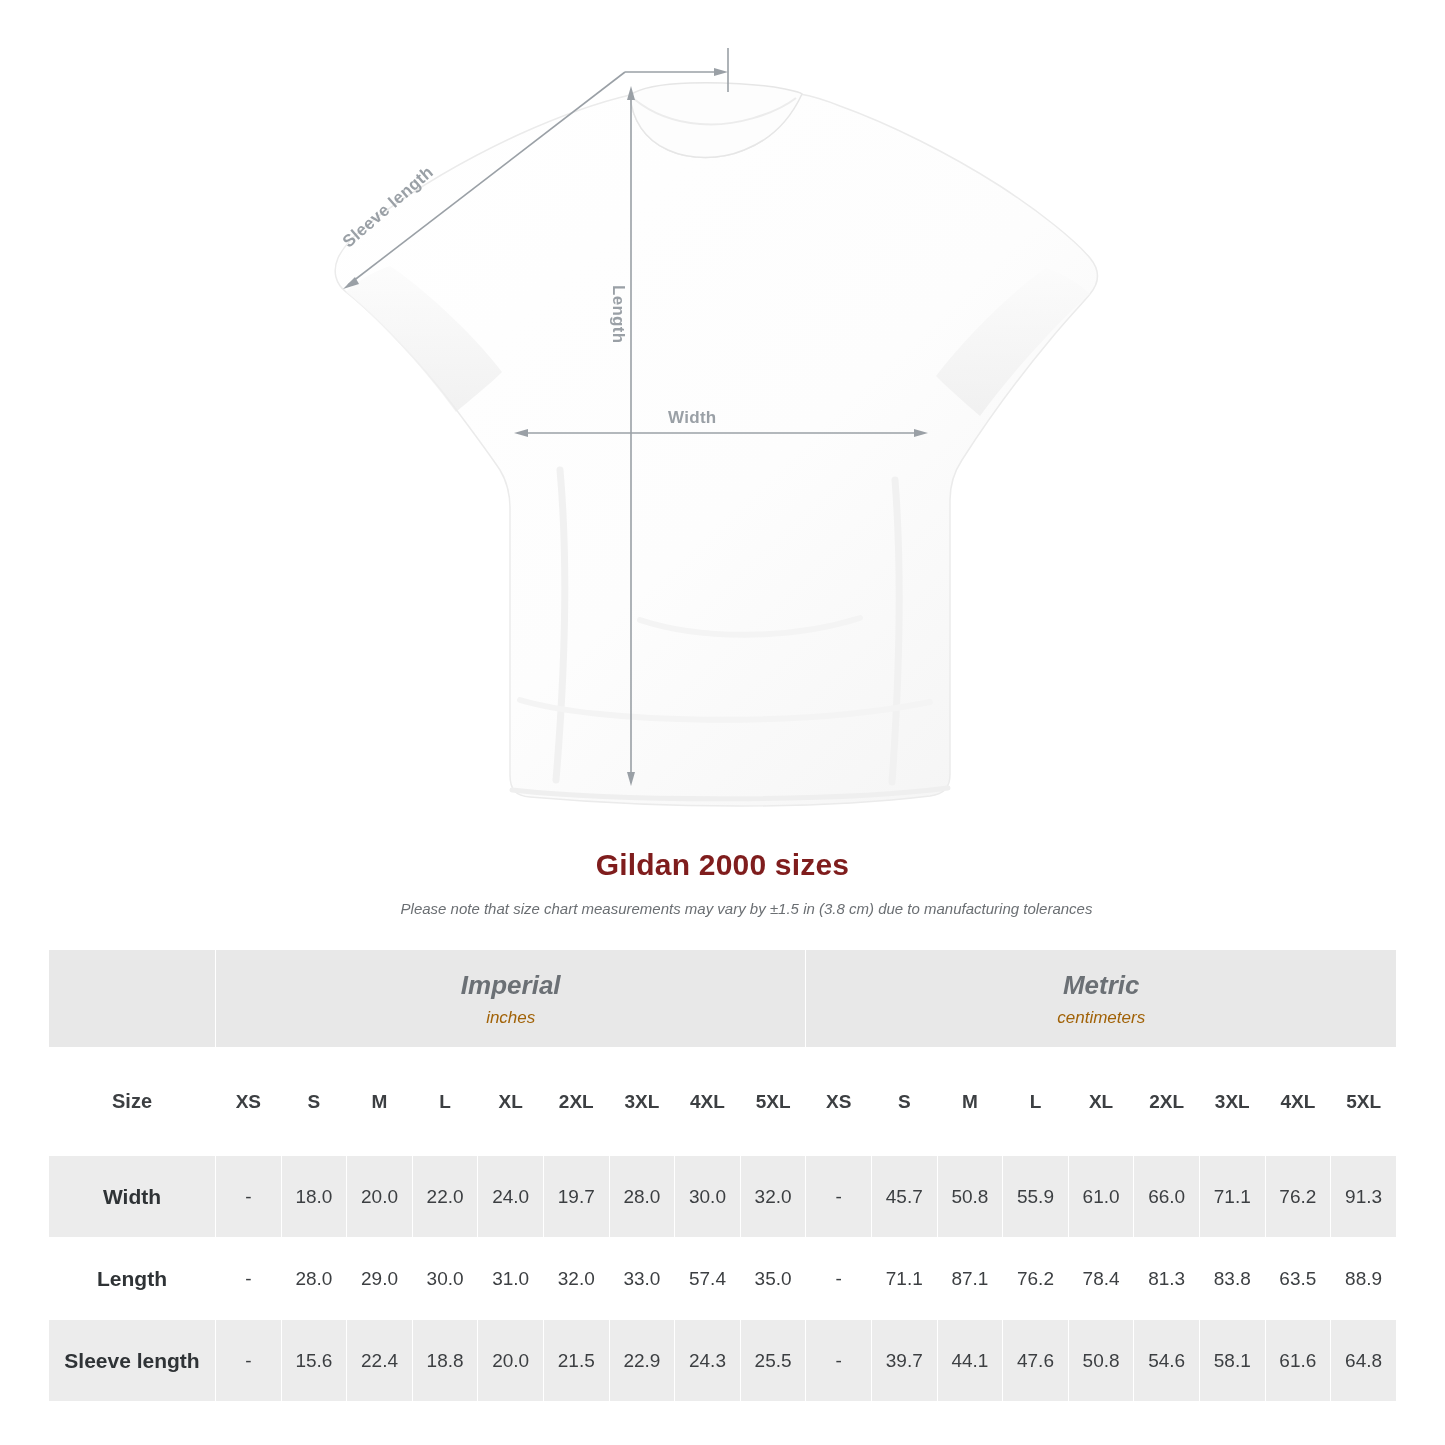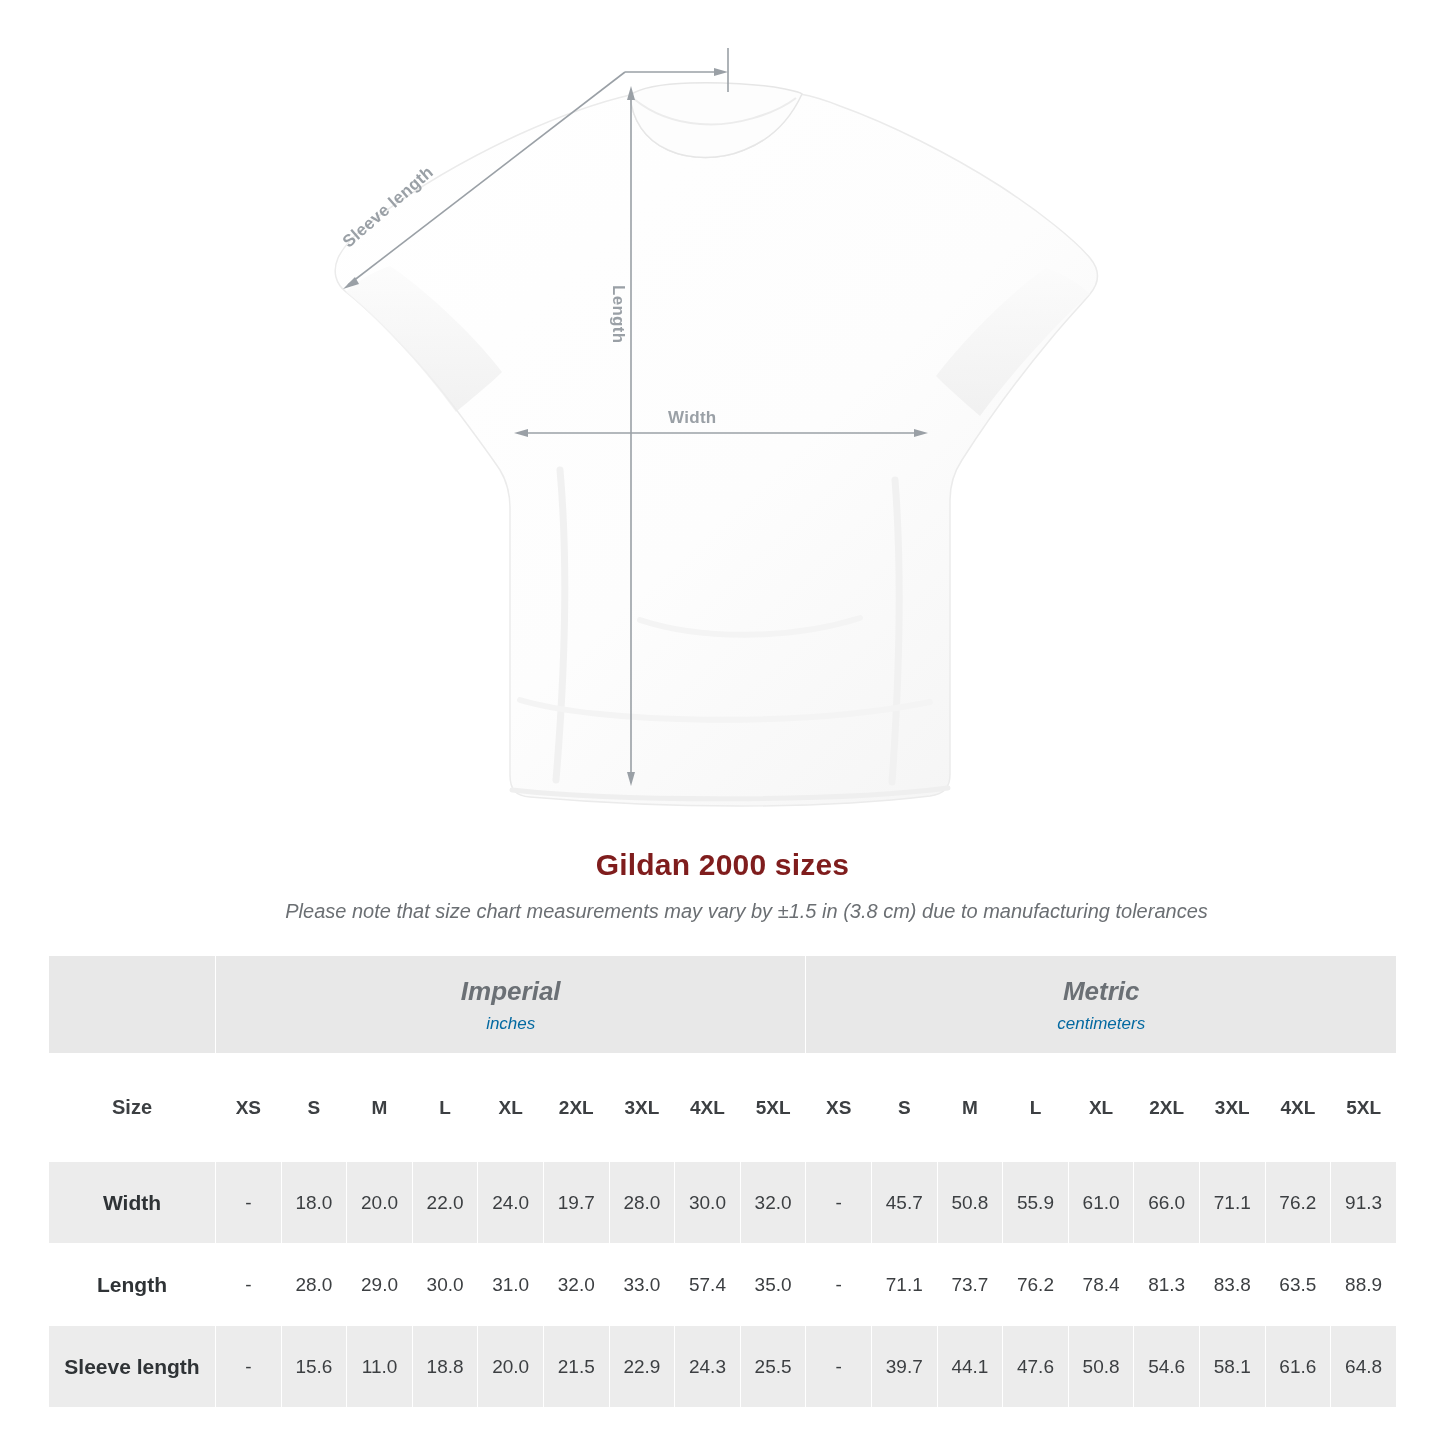--- a/index.html
+++ b/index.html
@@ -58,21 +58,21 @@
     margin-top: 18px;
   }
   .chart-title {
     font-size: 30px;
     font-weight: bold;
     color: #7f1d1d;
     margin: 0;
     letter-spacing: 0.2px;
   }
   .chart-note {
-    font-size: 20px;
+    font-size: 15px;
     font-style: italic;
     color: #6b6f73;
     margin-top: 18px;
     margin-left: 48px;
   }
 
   
   .table-wrap {
     margin: 32px 48px 0 48px;
   }
@@ -97,21 +97,21 @@
   .unit-name {
     font-size: 26px;
     font-style: italic;
     font-weight: bold;
     color: #6b7075;
     line-height: 1.25;
   }
   .unit-sub {
     font-size: 17px;
     font-style: italic;
-    color: #0369a1;
+    color: #a16207;
     margin-top: 6px;
   }
   
   .head-row td {
     background: #ffffff;
     height: 108px;
     font-weight: bold;
     font-size: 20px;
     color: #2f3336;
   }
@@ -314,34 +314,34 @@
           <td>28.0</td>
           <td>29.0</td>
           <td>30.0</td>
           <td>31.0</td>
           <td>32.0</td>
           <td>33.0</td>
           <td>57.4</td>
           <td>35.0</td>
           <td>-</td>
           <td>71.1</td>
-          <td>73.7</td>
+          <td>87.1</td>
           <td>76.2</td>
           <td>78.4</td>
           <td>81.3</td>
           <td>83.8</td>
           <td>63.5</td>
           <td>88.9</td>
         </tr>
 
         <tr class="data-row shade">
           <td class="rowlabel">Sleeve length</td>
           <td>-</td>
           <td>15.6</td>
-          <td>11.0</td>
+          <td>22.4</td>
           <td>18.8</td>
           <td>20.0</td>
           <td>21.5</td>
           <td>22.9</td>
           <td>24.3</td>
           <td>25.5</td>
           <td>-</td>
           <td>39.7</td>
           <td>44.1</td>
           <td>47.6</td>

